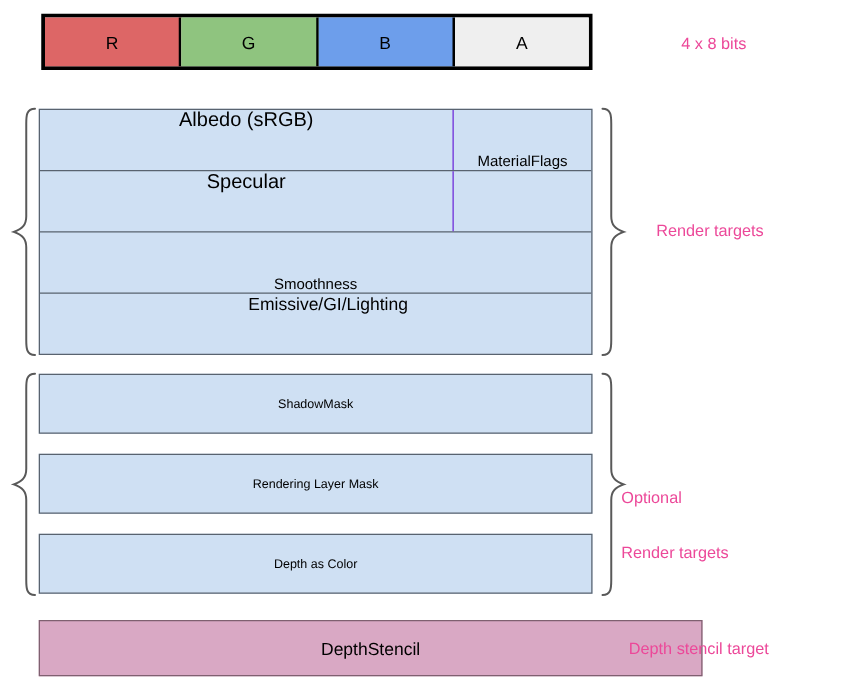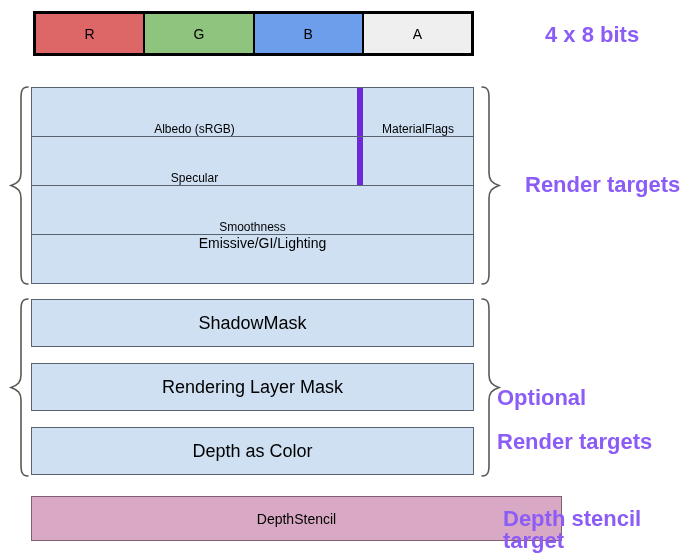--- a/index.html
+++ b/index.html
@@ -38,25 +38,24 @@
     font-size: 14px;
     color: #000000;
     box-sizing: border-box;
     border-right: 2px solid #000000;
   }
   .rgba-cell:last-child { border-right: none; }
 
   
   .side-label {
     position: absolute;
-    font-size: 22px;
-    color: #8b5cf6;
+    font-size: 13px;
+    color: #ec4899;
     line-height: 22px;
     white-space: pre-line;
-    font-weight: bold;
   }
 
   
   .rt-table {
     position: absolute;
     left: 31px;
     top: 87px;
     width: 443px;
     height: 197px;
     box-sizing: border-box;
@@ -68,25 +67,25 @@
   .rt-row {
     display: flex;
     flex: 1 1 0;
     border-bottom: 1px solid #59636f;
     box-sizing: border-box;
   }
   .rt-row:last-child { border-bottom: none; }
   .rt-main {
     flex: 0 0 331px;
     display: flex;
-    align-items: flex-end;
-    justify-content: center;
-    font-size: 12px;
-    box-sizing: border-box;
-    border-right: 6px solid #6d28d9;
+    align-items: flex-start;
+    justify-content: center;
+    font-size: 16px;
+    box-sizing: border-box;
+    border-right: 1px solid #6d28d9;
   }
   .rt-side {
     flex: 1 1 auto;
     display: flex;
     align-items: flex-end;
     justify-content: center;
     font-size: 12px;
     box-sizing: border-box;
   }
   .rt-full {
@@ -104,21 +103,21 @@
     position: absolute;
     left: 31px;
     width: 443px;
     height: 48px;
     box-sizing: border-box;
     border: 1px solid #59636f;
     background: #cfe0f3;
     display: flex;
     align-items: center;
     justify-content: center;
-    font-size: 18px;
+    font-size: 10px;
   }
 
   
   .ds-box {
     position: absolute;
     left: 31px;
     top: 496px;
     width: 531px;
     height: 45px;
     box-sizing: border-box;

